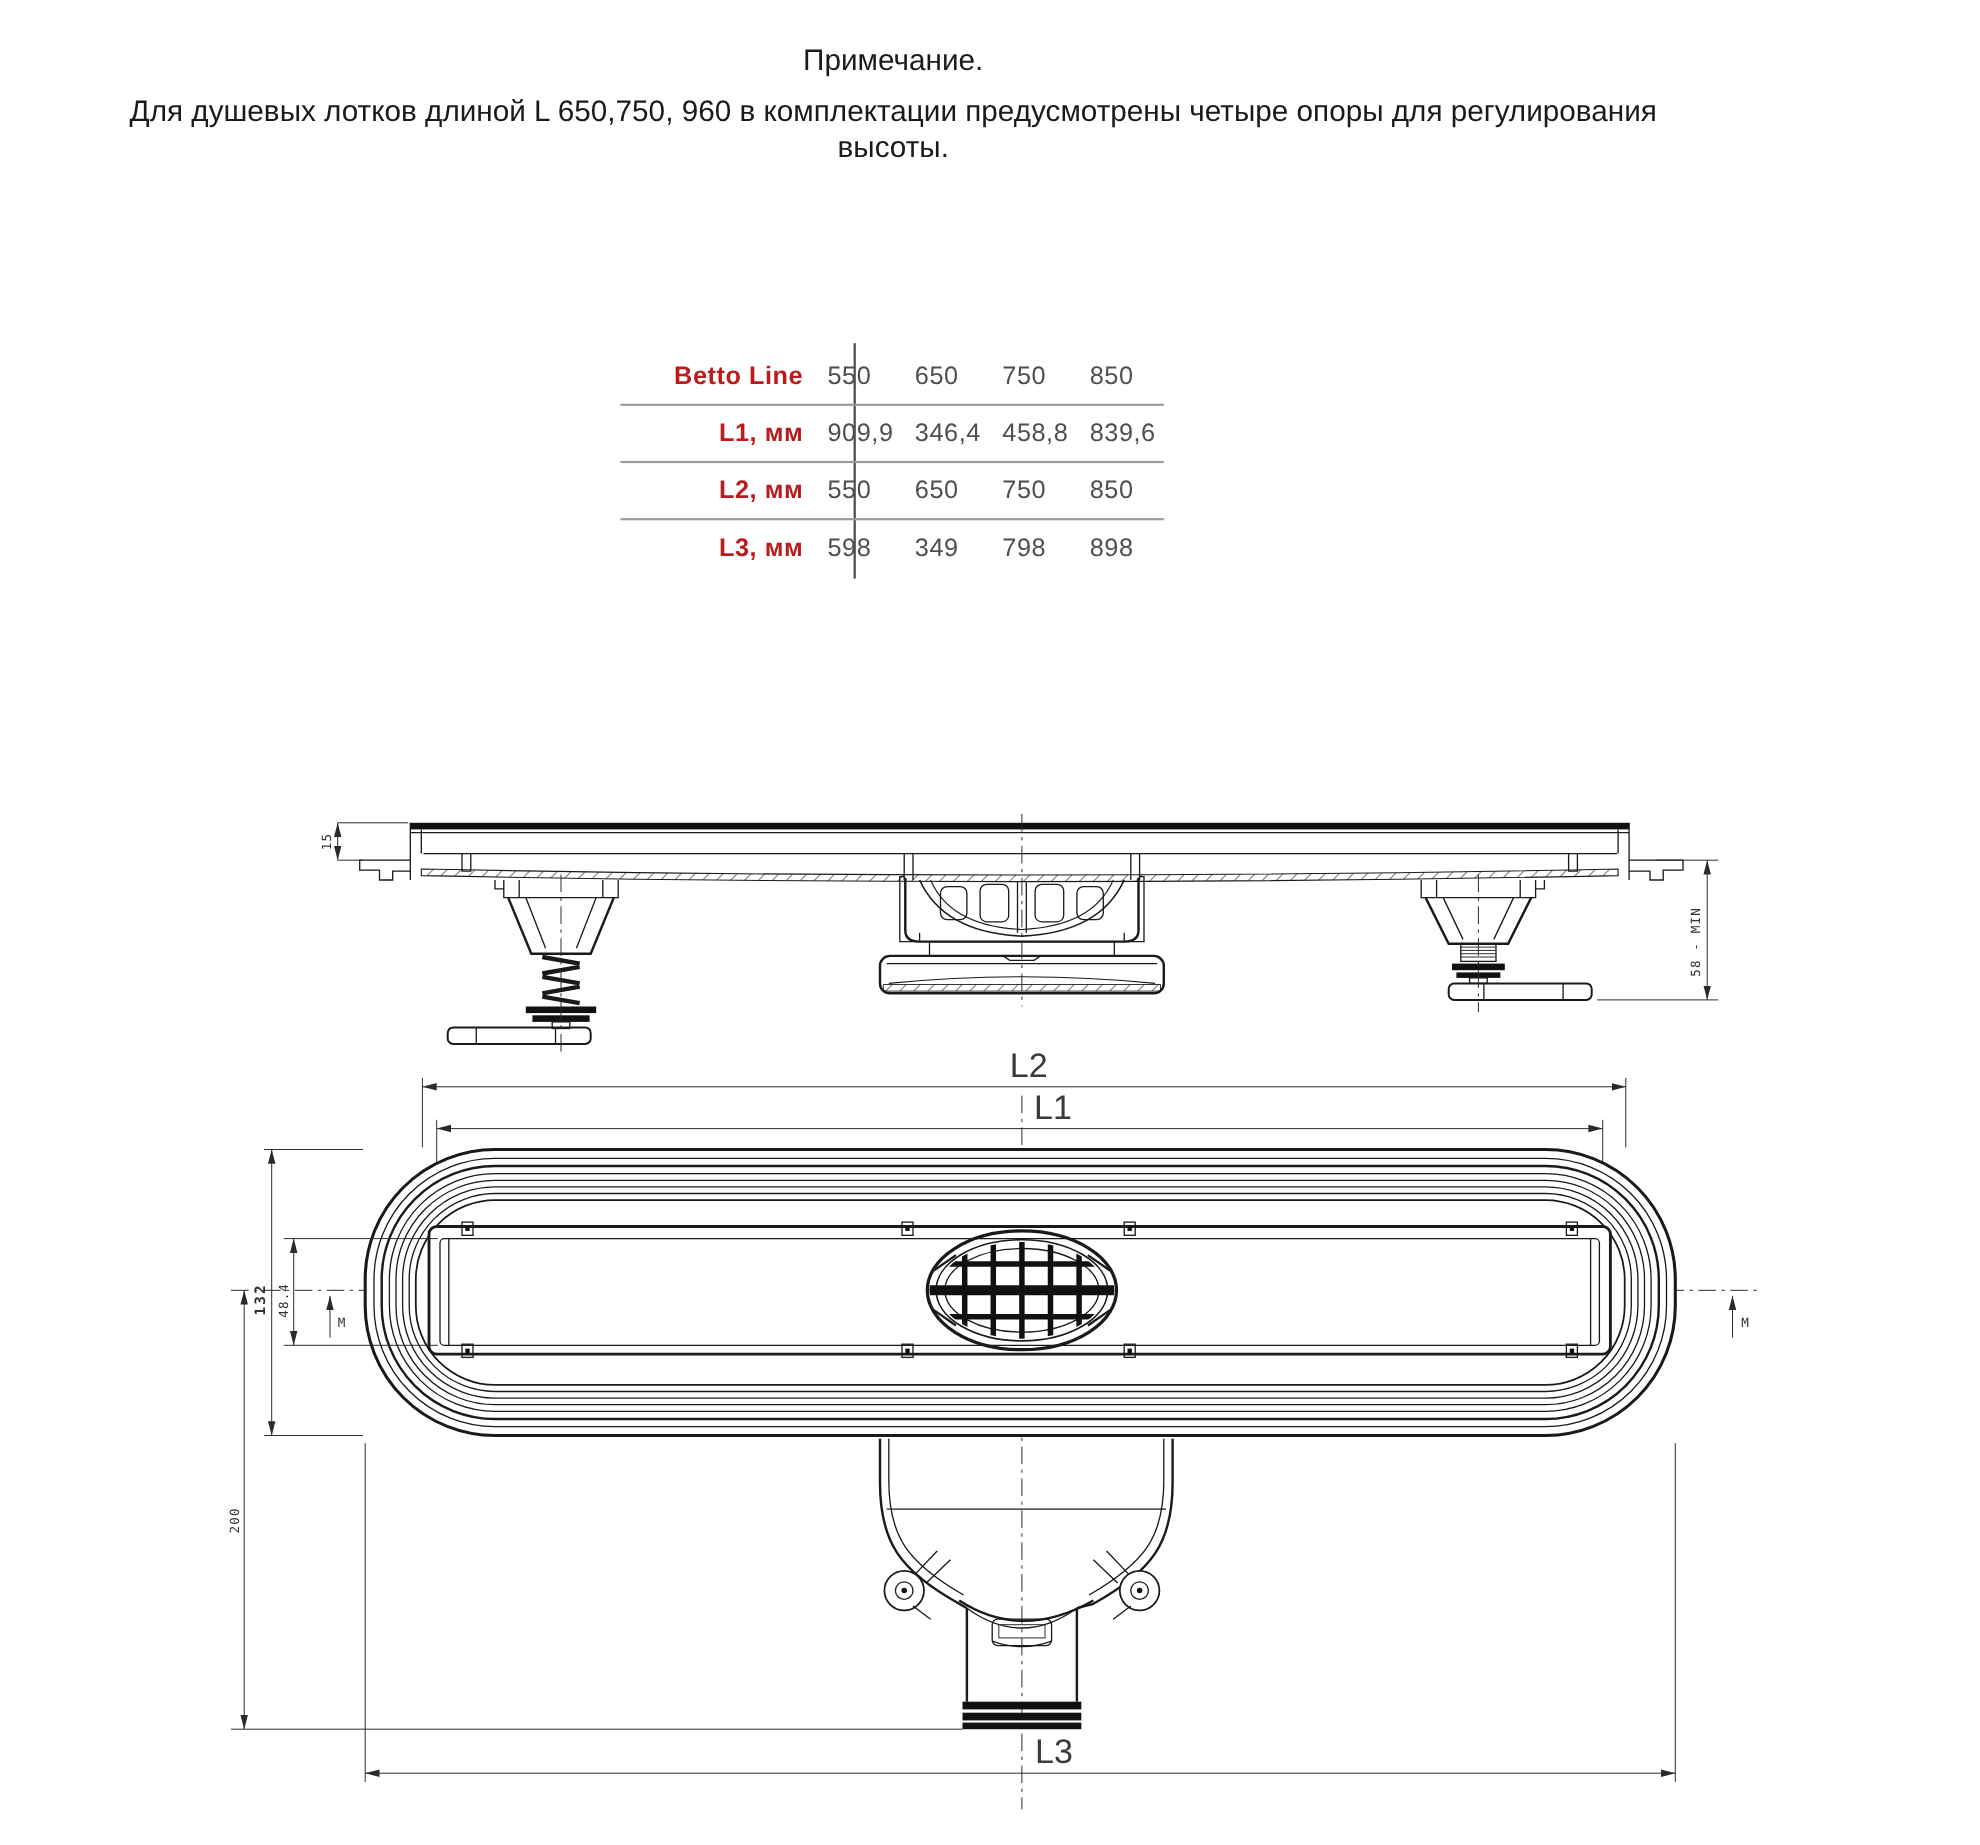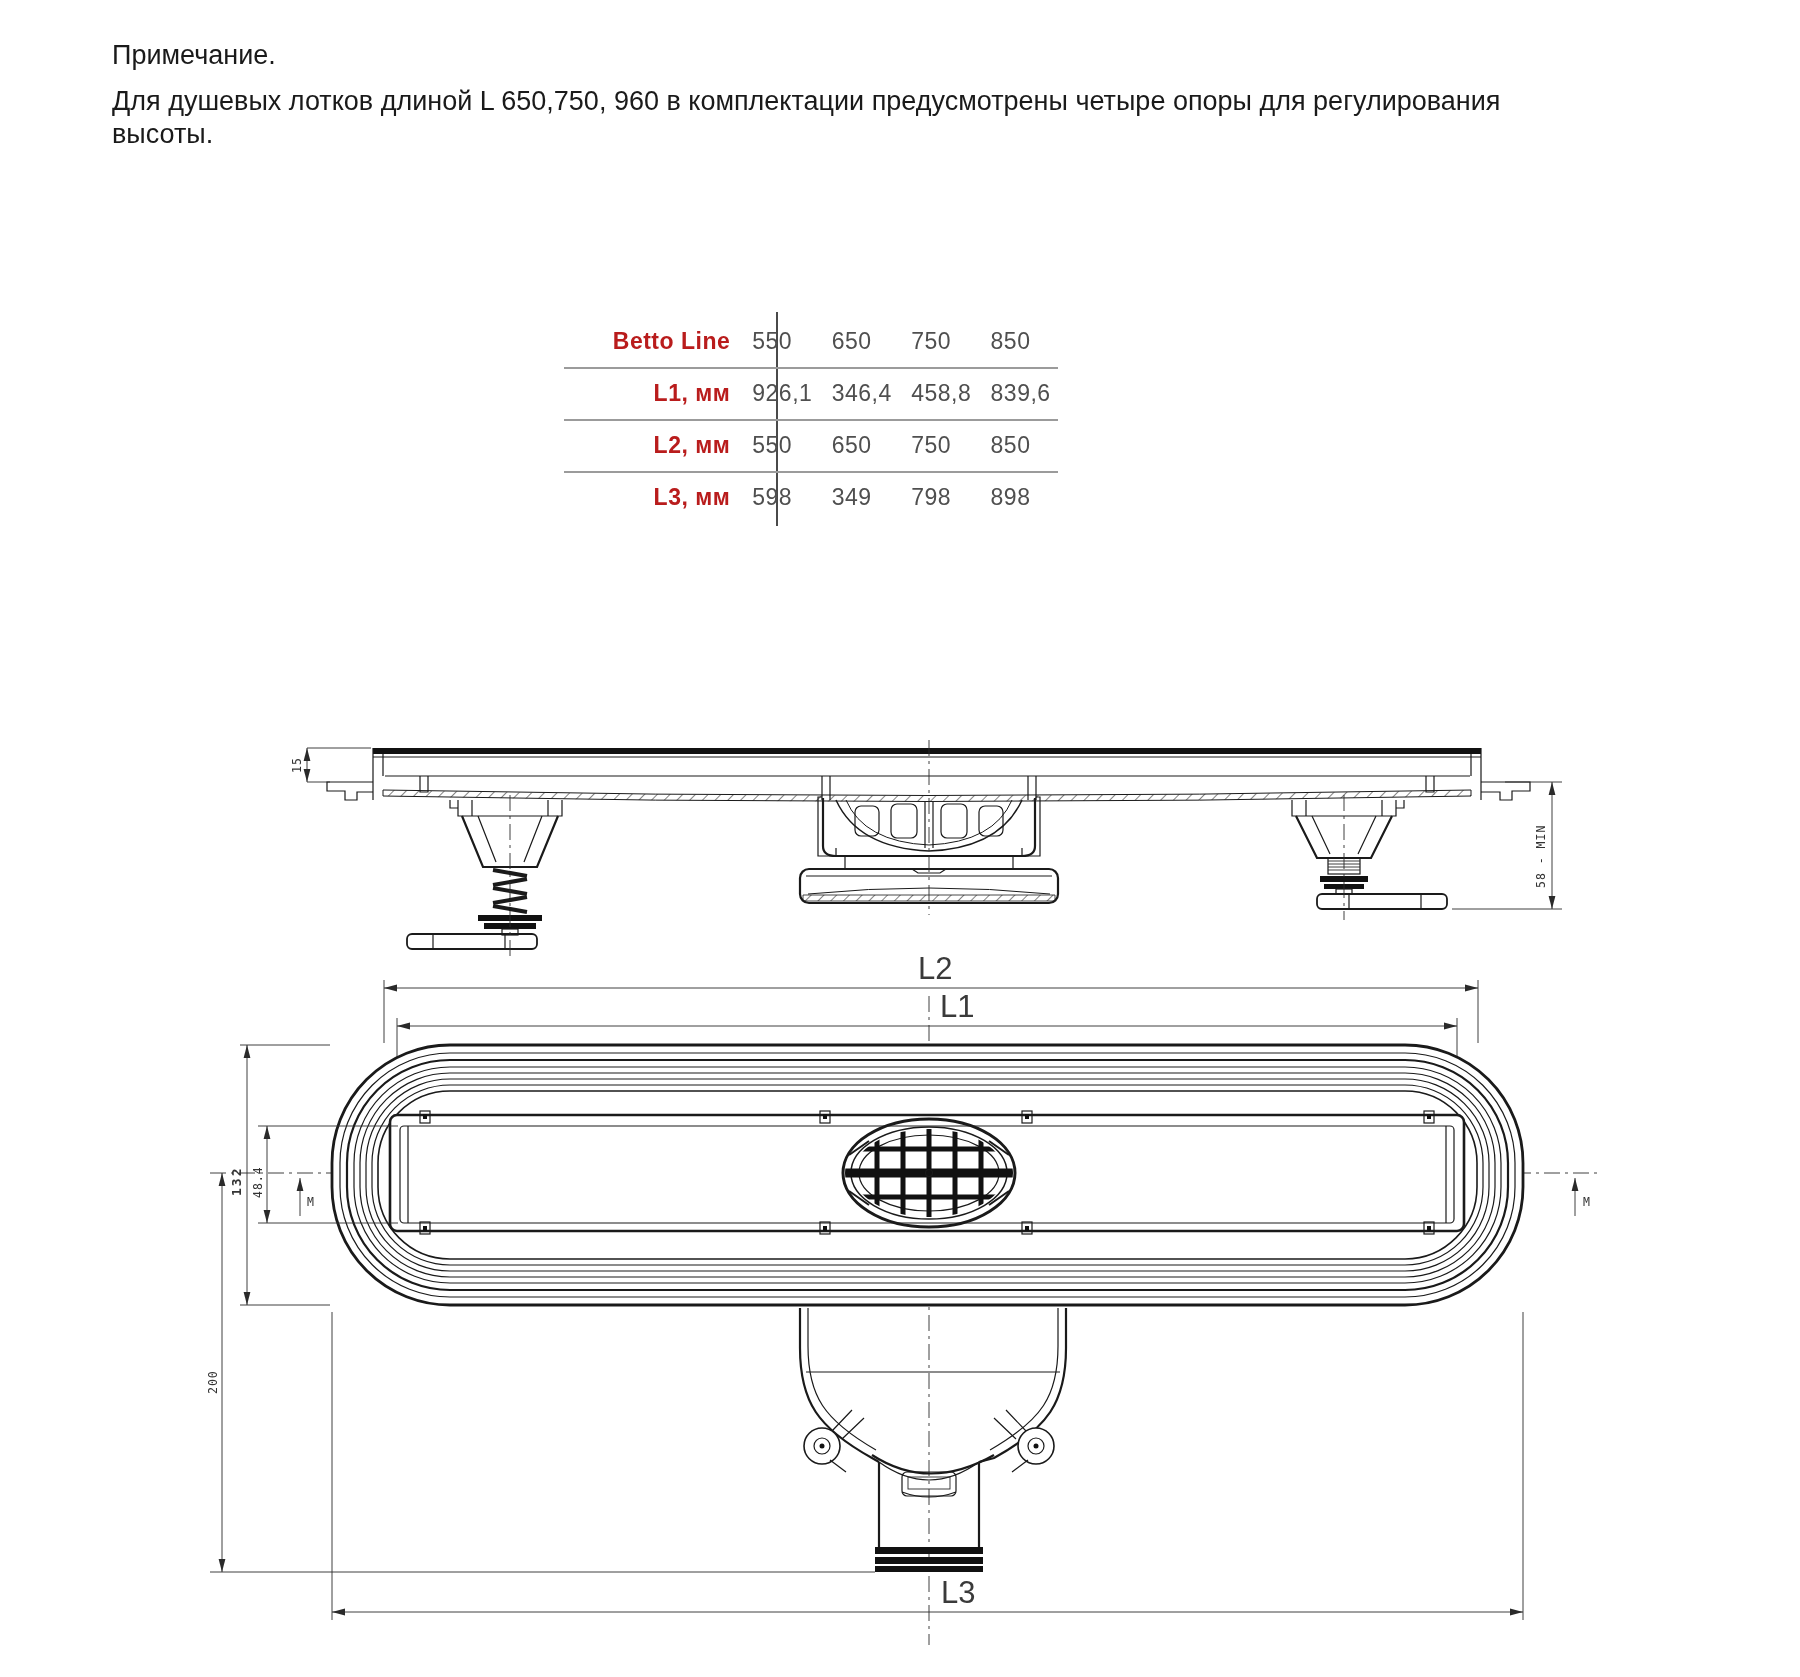--- a/index.html
+++ b/index.html
@@ -1,19 +1,19 @@
 <!DOCTYPE html>
 <html><head>
 <meta charset="utf-8">
 <style>
   html,body{margin:0;padding:0;background:#ffffff;}
   .page{position:relative;width:1800px;height:1677px;background:#fff;
         font-family:"Liberation Sans",sans-serif;color:#1a1a1a;overflow:hidden;}
   
-  .note{position:absolute;left:112px;top:40px;width:1400px;}
+  .note{position:absolute;left:112px;top:40px;width:1400px;text-align:center;}
   .note-title{font-size:27px;margin:0 0 14px 0;}
   .note-line{font-size:27px;line-height:33px;margin:0;}
   .note-line sup{font-size:17px;vertical-align:super;margin-right:4px;}
   
   .tbl{position:absolute;left:558px;top:316px;width:512px;height:210px;font-size:23px;}
   .tbl .vline{position:absolute;left:218px;top:-4px;width:2px;height:214px;background:#4a4a4a;}
   .tbl .hline{position:absolute;left:6px;width:494px;height:2px;background:#9b9b9b;}
   .trow{position:absolute;left:0;height:51px;display:flex;align-items:center;width:100%;}
   .tlabel{width:206px;text-align:right;padding-right:12px;font-weight:bold;color:#b91c1c;letter-spacing:.5px;}
   .tspacer{width:12px;}
@@ -48,21 +48,21 @@
       <div class="tlabel">Betto Line</div>
       <div class="tspacer"></div>
       <div class="tval">550</div>
       <div class="tval">650</div>
       <div class="tval">750</div>
       <div class="tval">850</div>
     </div>
     <div class="trow" style="top:52px">
       <div class="tlabel">L1, мм</div>
       <div class="tspacer"></div>
-      <div class="tval">926,1</div>
+      <div class="tval">909,9</div>
       <div class="tval">346,4</div>
       <div class="tval">458,8</div>
       <div class="tval">839,6</div>
     </div>
     <div class="trow" style="top:104px">
       <div class="tlabel">L2, мм</div>
       <div class="tspacer"></div>
       <div class="tval">550</div>
       <div class="tval">650</div>
       <div class="tval">750</div>

